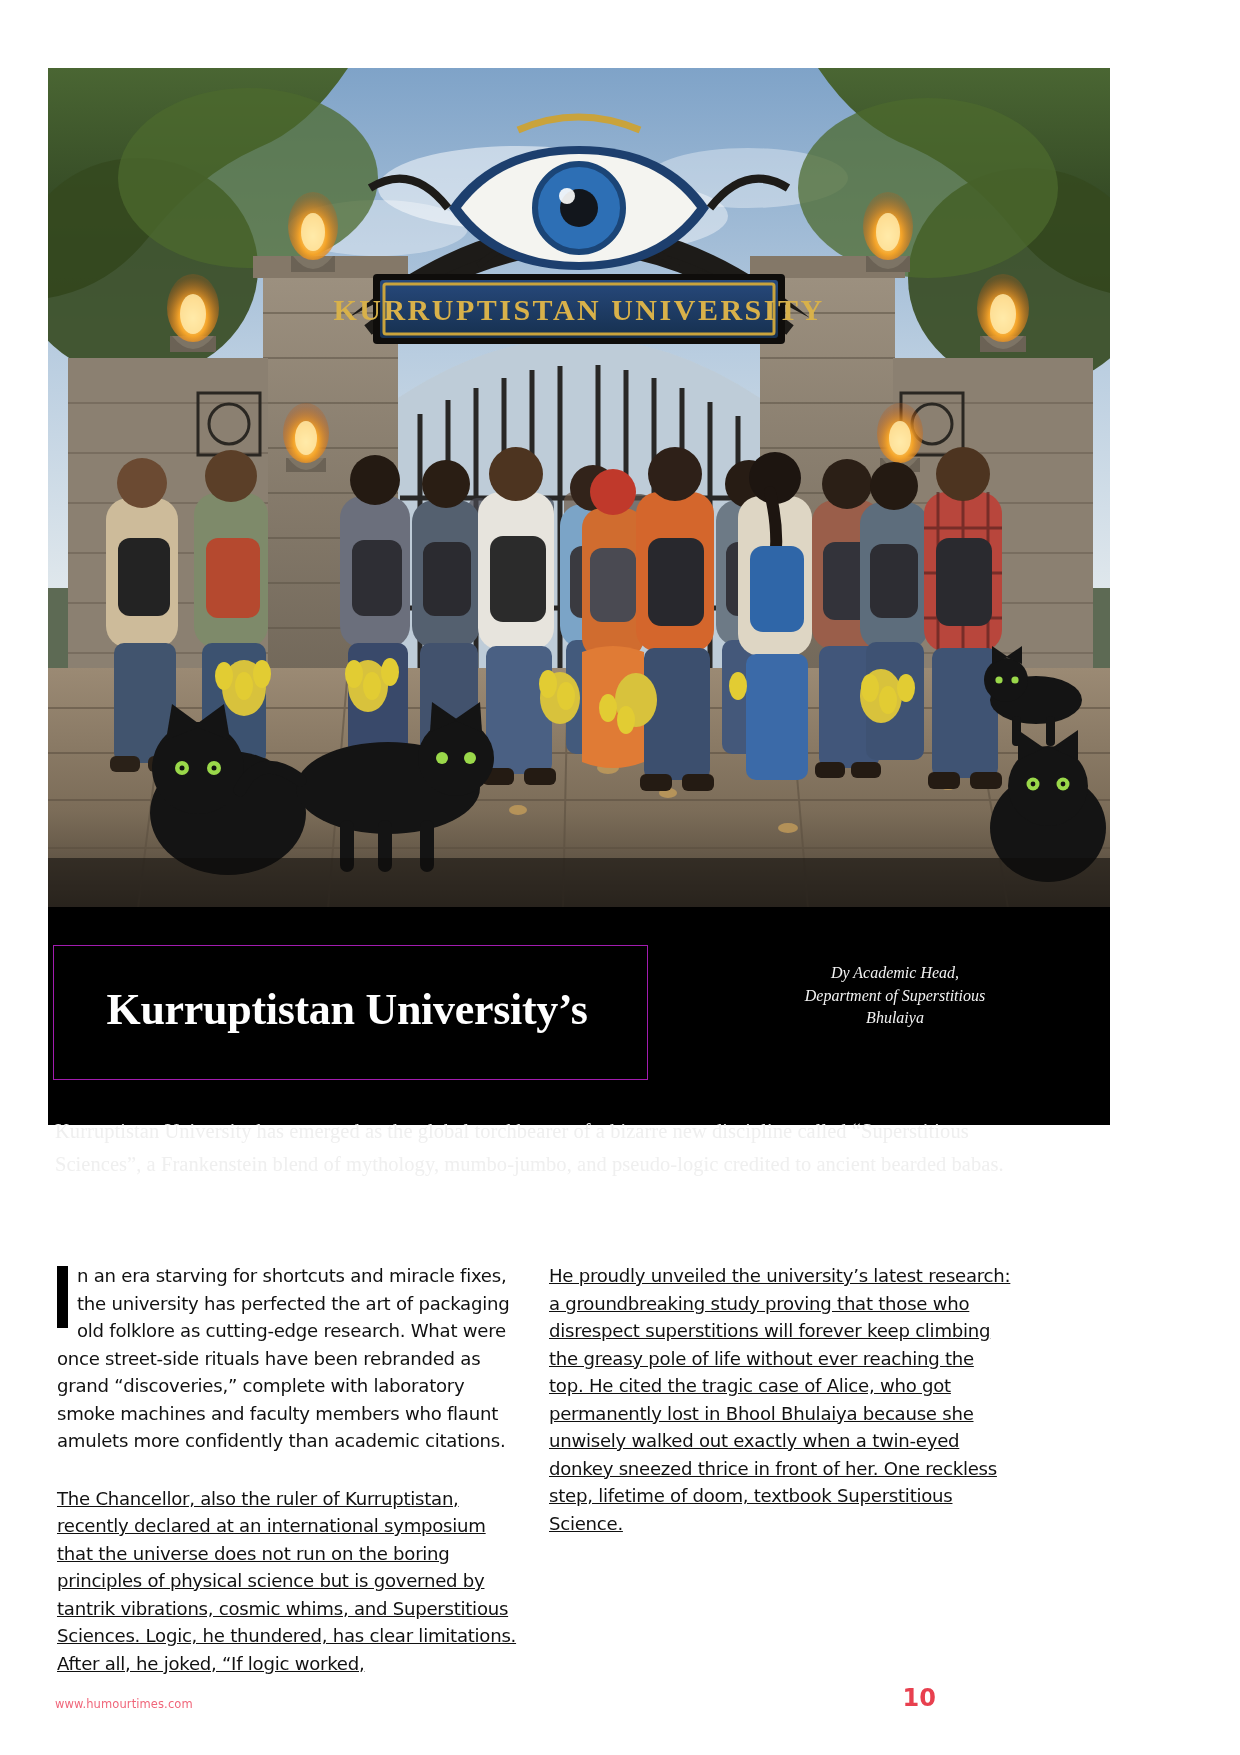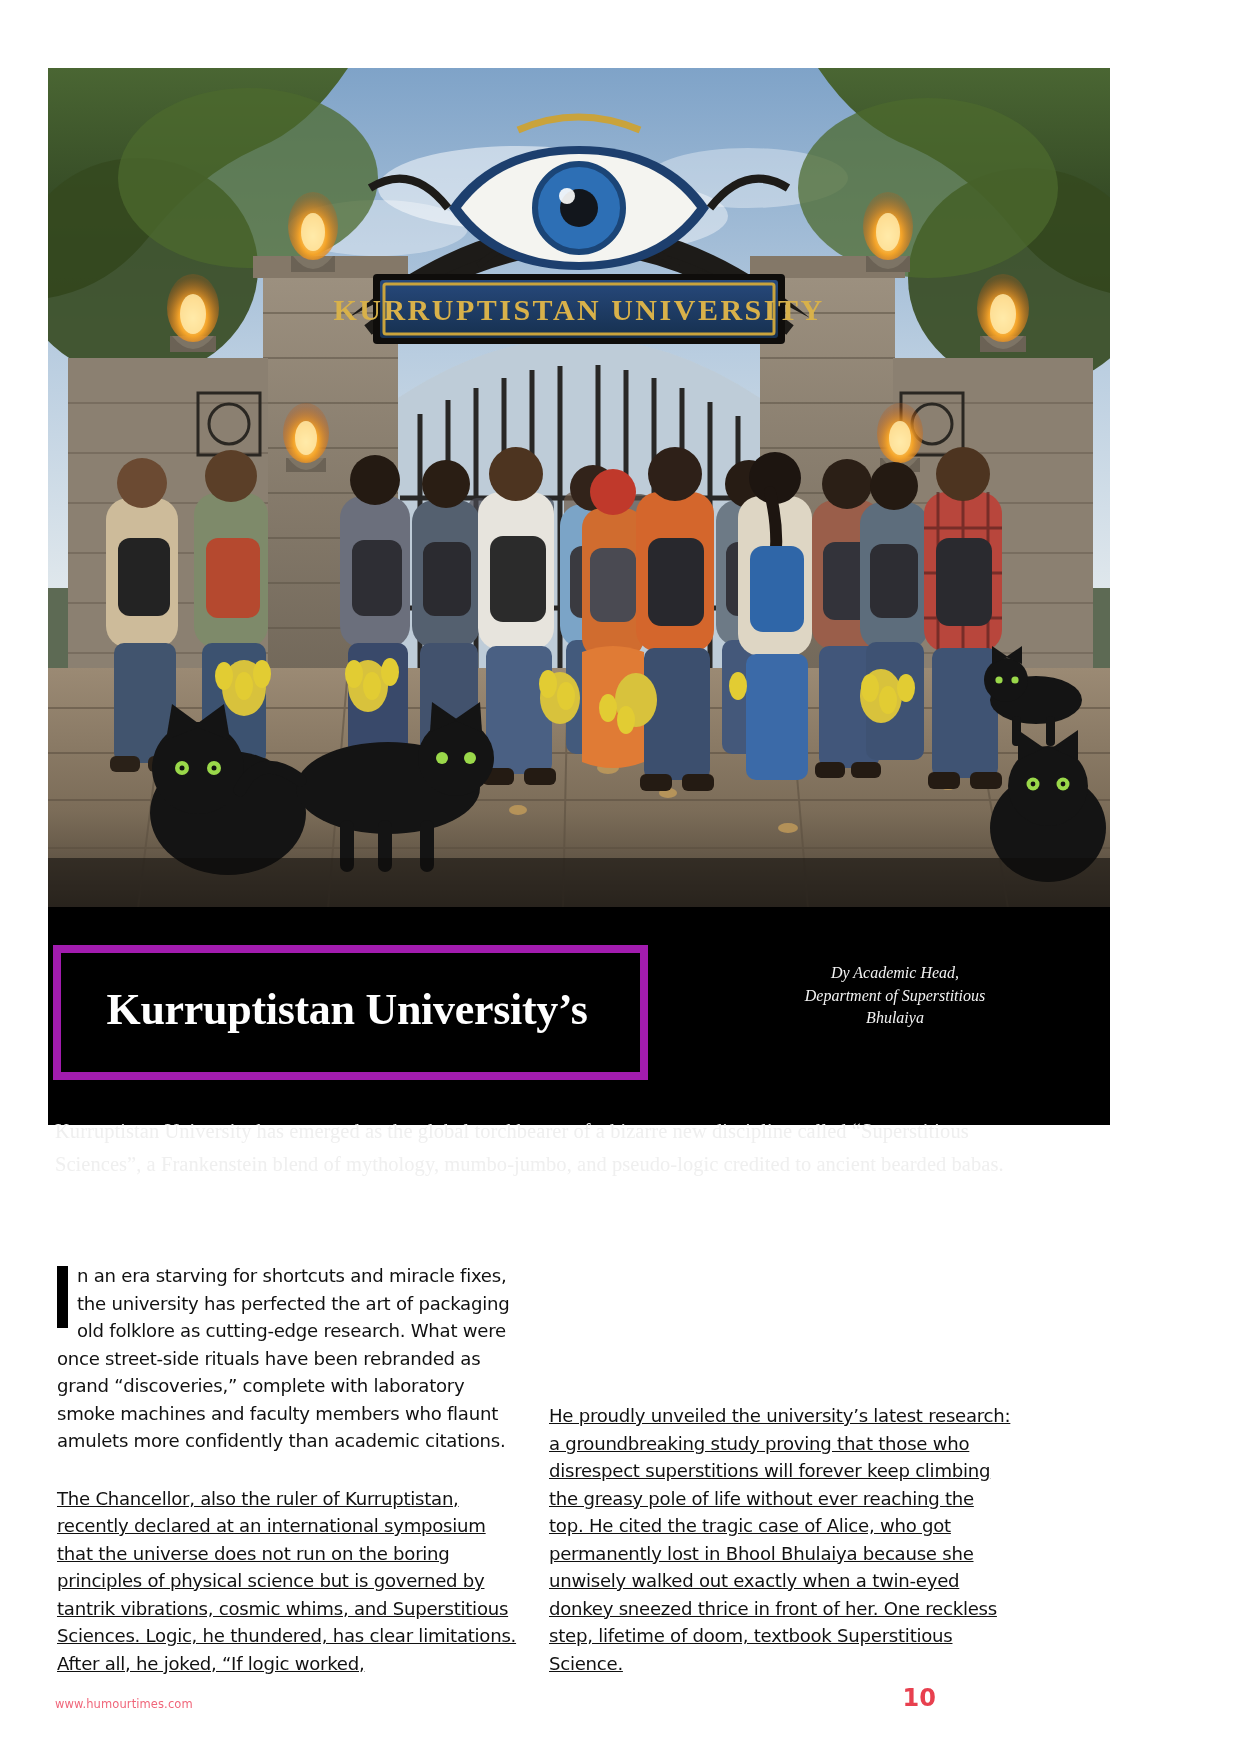--- a/index.html
+++ b/index.html
@@ -36,21 +36,21 @@
     left: 48px; top: 907px;
     width: 1062px; height: 218px;
     background: #000000;
   }
 
   .title-box {
     position: absolute;
     left: 53px; top: 945px;
     width: 595px; height: 135px;
     background: #000000;
-    border: 8px solid #a21caf;
+    border: 1px solid #a21caf;
     display: flex;
     flex-direction: column;
     align-items: center;
     justify-content: center;
     padding: 4px 10px 10px 3px;
   }
   .title-line {
     color: #ffffff;
     font-family: "Liberation Serif", "DejaVu Serif", serif;
     font-weight: bold;
@@ -85,21 +85,20 @@
     letter-spacing: 0.05px;
   }
 
   
   .columns {
     position: absolute;
     left: 57px; top: 1262px;
     width: 990px;
     display: flex;
     gap: 28px;
-    align-items: flex-end;
   }
   .col { width: 464px; }
   .col p {
     margin: 0 0 30px 0;
     font-family: "DejaVu Sans", "Liberation Sans", sans-serif;
     font-size: 18.1px;
     line-height: 1.52;
     color: #111111;
     text-align: left;
     letter-spacing: -0.25px;

